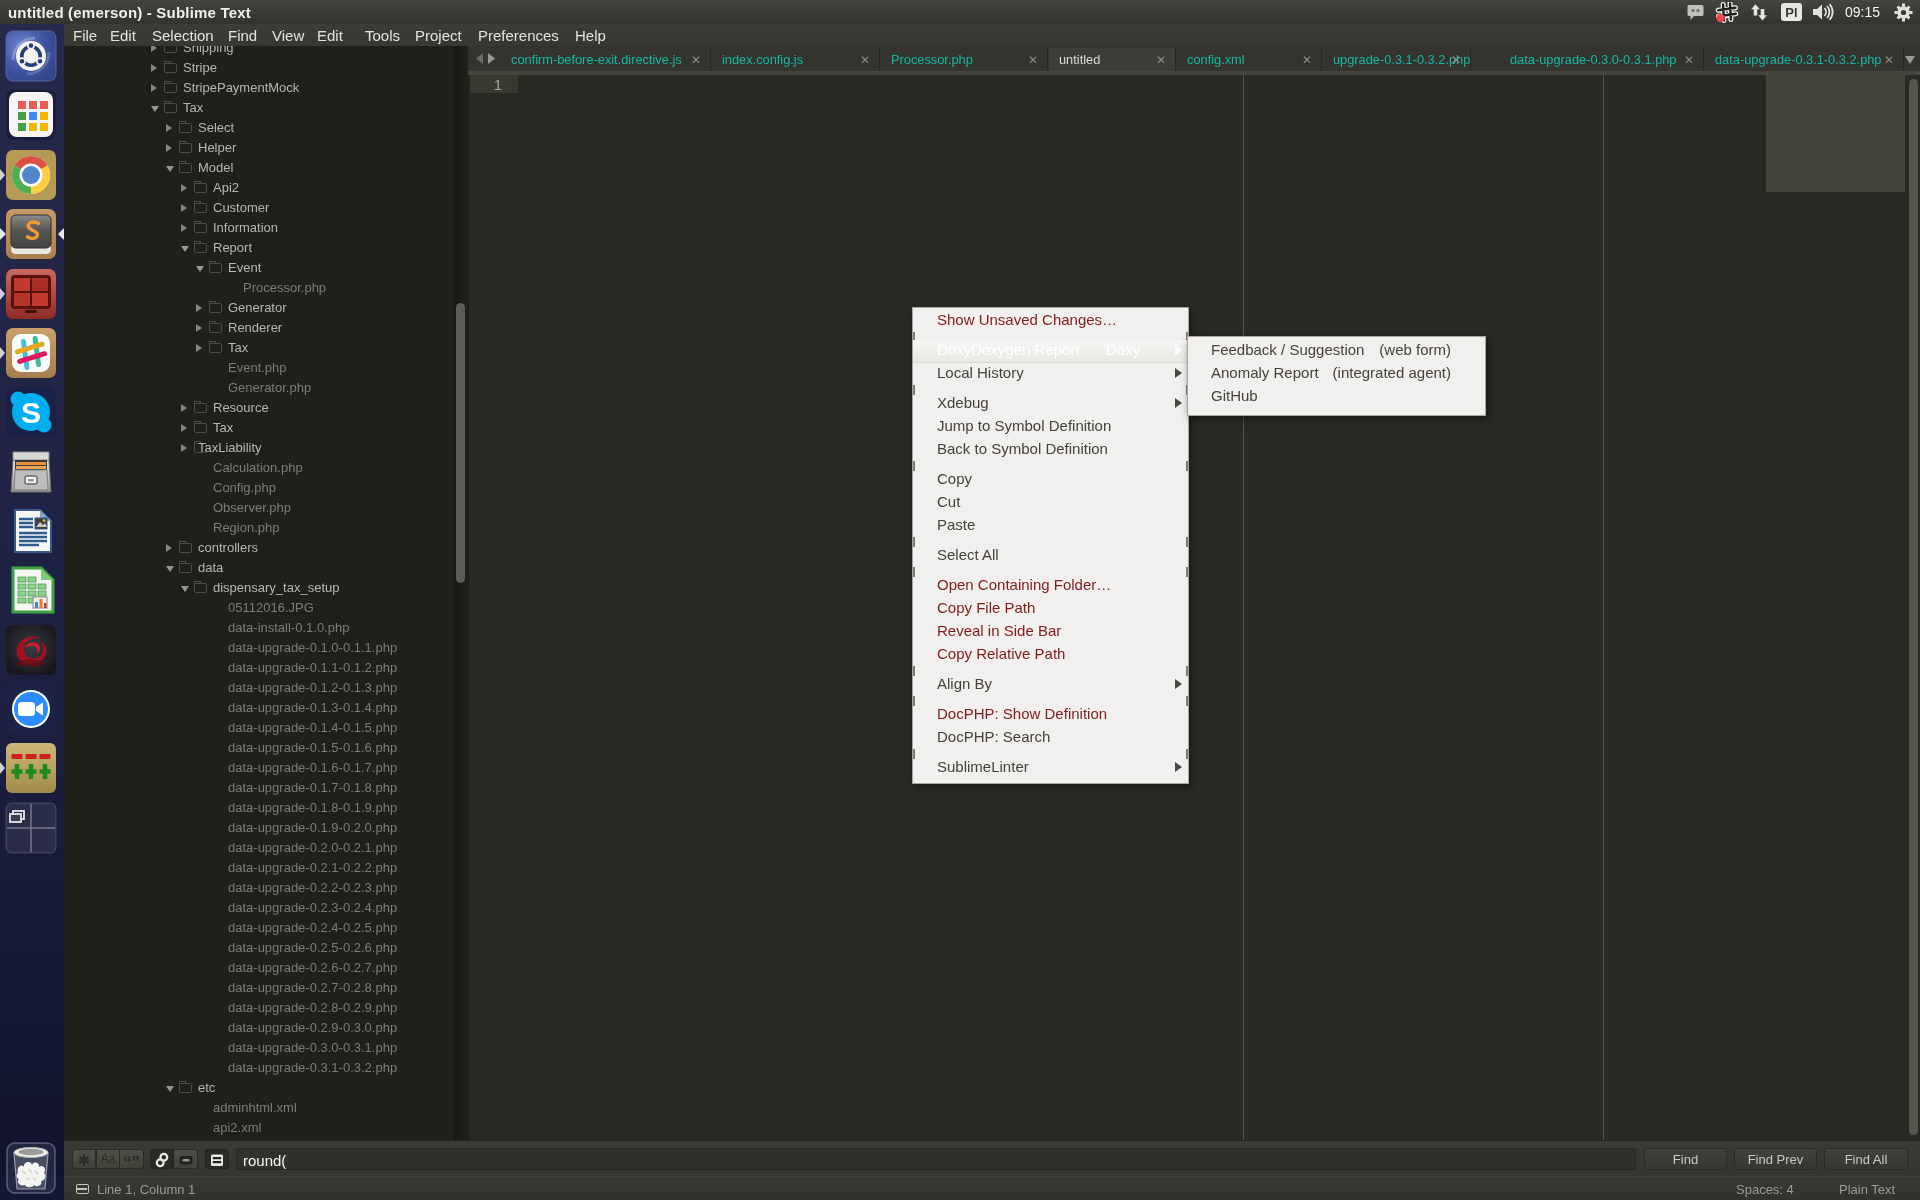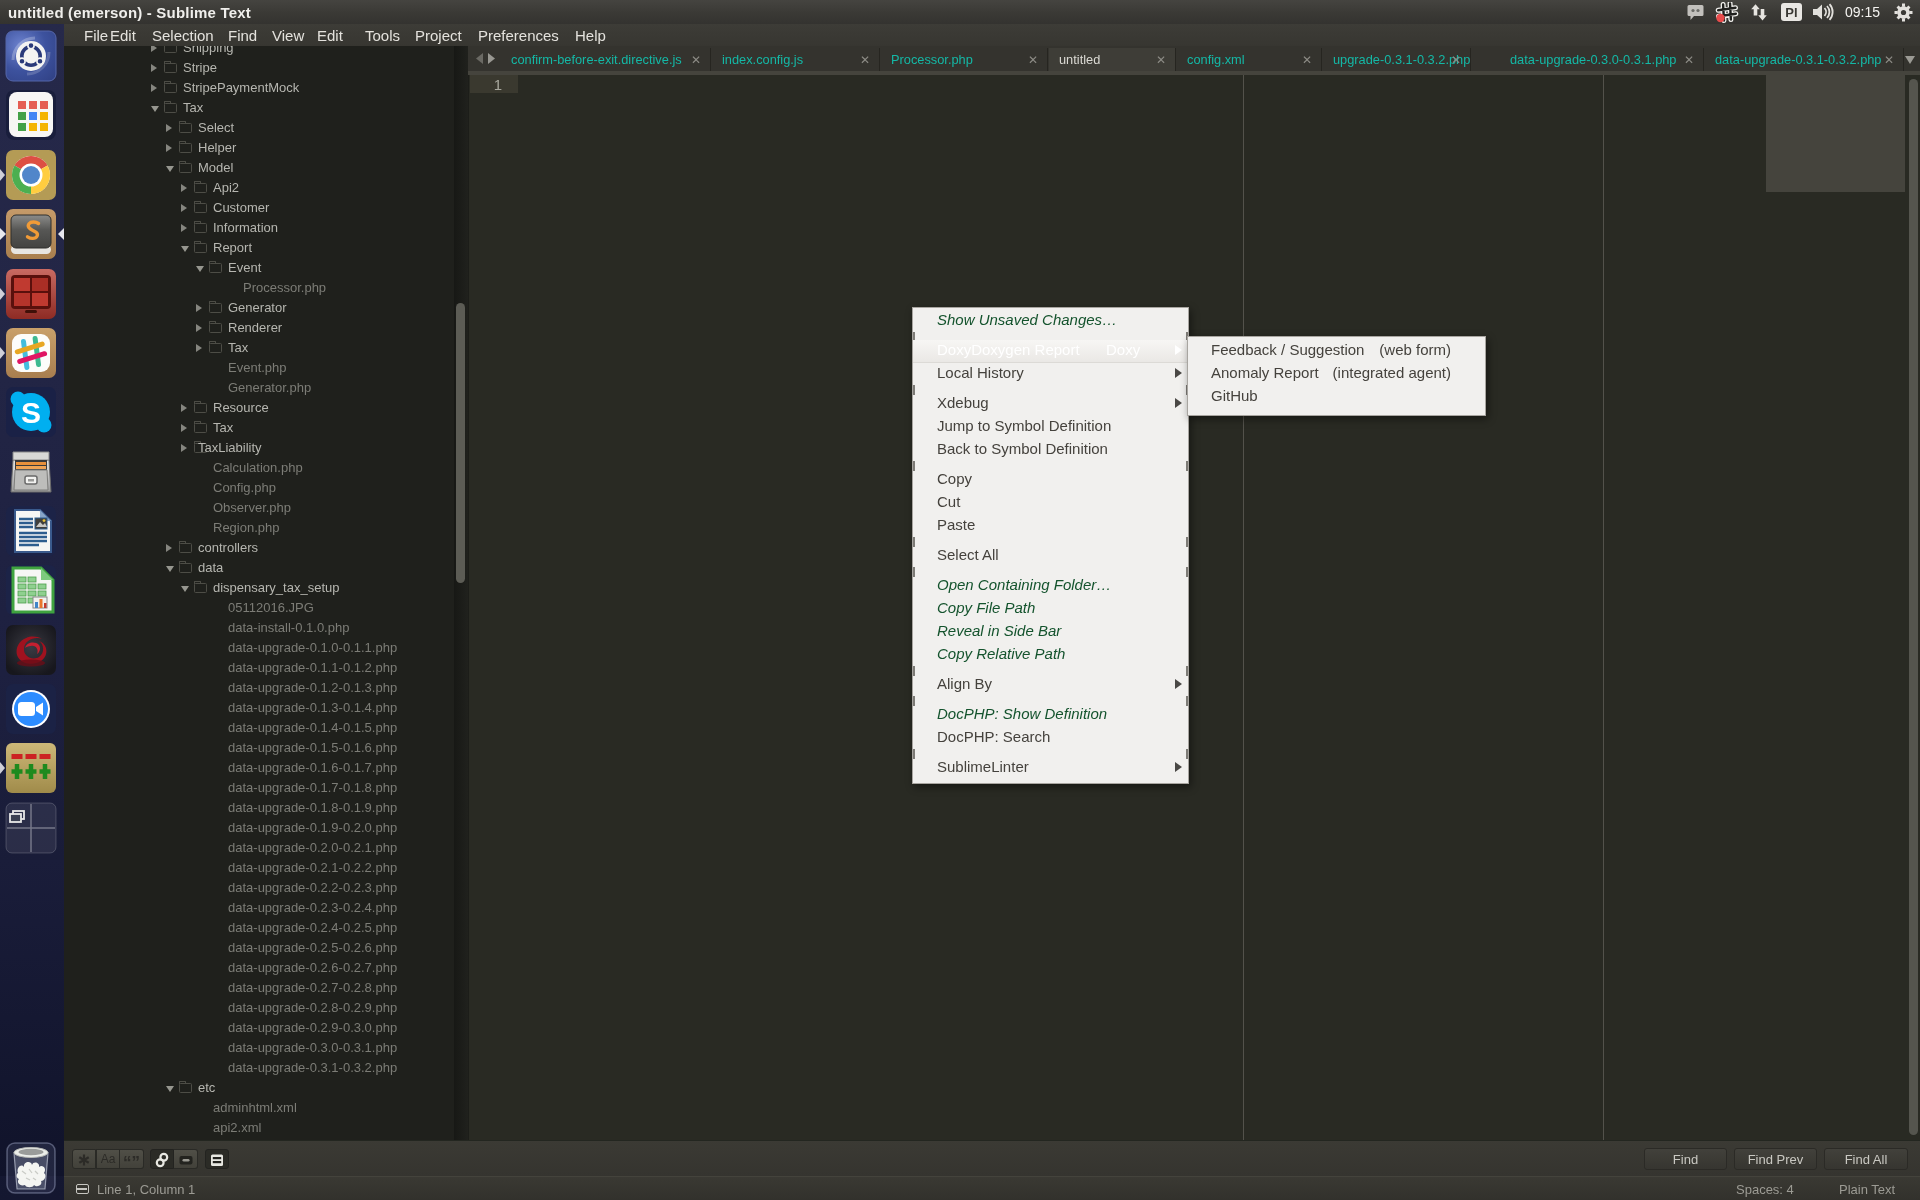--- a/index.html
+++ b/index.html
@@ -91,21 +91,21 @@
 #statusbar span { position:absolute; top:0; height:24px; line-height:25px; font-size:13px; color:#9c9b94; }
 #stico { position:absolute; left:12px; top:7px; width:13px; height:10px; border:1.6px solid #c6c5c0; border-radius:2px; }
 #stico:before { content:""; position:absolute; left:0; top:3.2px; width:10px; height:1.6px; background:#c6c5c0; }
 
 
 #cmenu { position:absolute; left:912px; top:307px; width:277px; height:477px;
   background:#f1f0ee; border:1px solid #a8a5a0; box-shadow:2px 3px 8px rgba(0,0,0,0.45);
   padding-top:2px; }
 .mi { position:relative; height:23px; line-height:20px; font-size:15px; color:#45423d; }
 .mi span { margin-left:24px; }
-.mi.dis { color:#14532d;font-style:italic; }
+.mi.dis { color:#7f1d1d; }
 .mi.mh { background:linear-gradient(#f7f6f4,#eae8e5); color:#fff; border-bottom:1px solid #dcdad6; height:23px; }
 .mi.mh .doxy { position:absolute; left:193px; margin:0; top:0; }
 .msep { position:relative; height:7px; }
 .msep .mt1 { position:absolute; left:0px; top:-1px; width:2px; height:10px; background:#7d7b76; }
 .msep .mt2 { position:absolute; right:0px; top:-1px; width:2px; height:10px; background:#7d7b76; }
 .sarb { position:absolute; right:6px; top:5px; width:0; height:0;
   border-left:7px solid #4a4845; border-top:5px solid transparent; border-bottom:5px solid transparent; }
 .sarw { position:absolute; right:6px; top:5px; width:0; height:0;
   border-left:7px solid #ffffff; border-top:5px solid transparent; border-bottom:5px solid transparent; }
 
@@ -147,21 +147,21 @@
     <g fill="#e2e0dc">
       <path d="M8 0.5 h3 v3.2 h-3 z M8 15.3 h3 v3.2 h-3 z M0.5 8 v3 h3.2 v-3 z M15.3 8 v3 h3.2 v-3 z"></path>
       <path d="M2.5 4.6 L4.6 2.5 L6.9 4.8 L4.8 6.9 Z M12.1 14.2 L14.2 12.1 L16.5 14.4 L14.4 16.5 Z M14.4 2.5 L16.5 4.6 L14.2 6.9 L12.1 4.8 Z M4.8 12.1 L6.9 14.2 L4.6 16.5 L2.5 14.4 Z"></path>
     </g>
     <circle cx="9.5" cy="9.5" r="6.2" fill="#e2e0dc"></circle>
     <circle cx="9.5" cy="9.5" r="2.6" fill="#3a3935"></circle>
   </svg>
 </div>
 
 <div id="menubar">
-  <span style="left:20px">File</span>
+  <span style="left:9px">File</span>
   <span style="left:46px">Edit</span>
   <span style="left:88px">Selection</span>
   <span style="left:164px">Find</span>
   <span style="left:208px">View</span>
   <span style="left:253px">Edit</span>
   <span style="left:301px">Tools</span>
   <span style="left:351px">Project</span>
   <span style="left:414px">Preferences</span>
   <span style="left:511px">Help</span>
 </div>
@@ -661,20 +661,23 @@
   </div>
   <div class="fgroup" style="left:141px">
     <div class="fbtn only pressed" style="width:24px">
         <svg width="18" height="16" viewBox="0 0 18 16">
           <rect x="3" y="2.5" width="12" height="11.5" rx="1.5" fill="#e8e8e2"></rect>
           <rect x="4.8" y="5" width="8.4" height="2.2" fill="#23231f"></rect>
           <rect x="4.8" y="9" width="8.4" height="2.2" fill="#23231f"></rect>
         </svg>
       </div>
   </div>
+  <div id="findinput">
+      <span>round(</span>
+    </div>
   <div class="bigbtn" style="left:1580px;width:83px">Find</div>
   <div class="bigbtn" style="left:1670px;width:83px">Find Prev</div>
   <div class="bigbtn" style="left:1760px;width:84px">Find All</div>
 </div>
 
 <div id="statusbar">
   <div id="stico"></div>
   <span style="left:33px">Line 1, Column 1</span>
   <span style="left:1672px">Spaces: 4</span>
   <span style="left:1775px">Plain Text</span>

